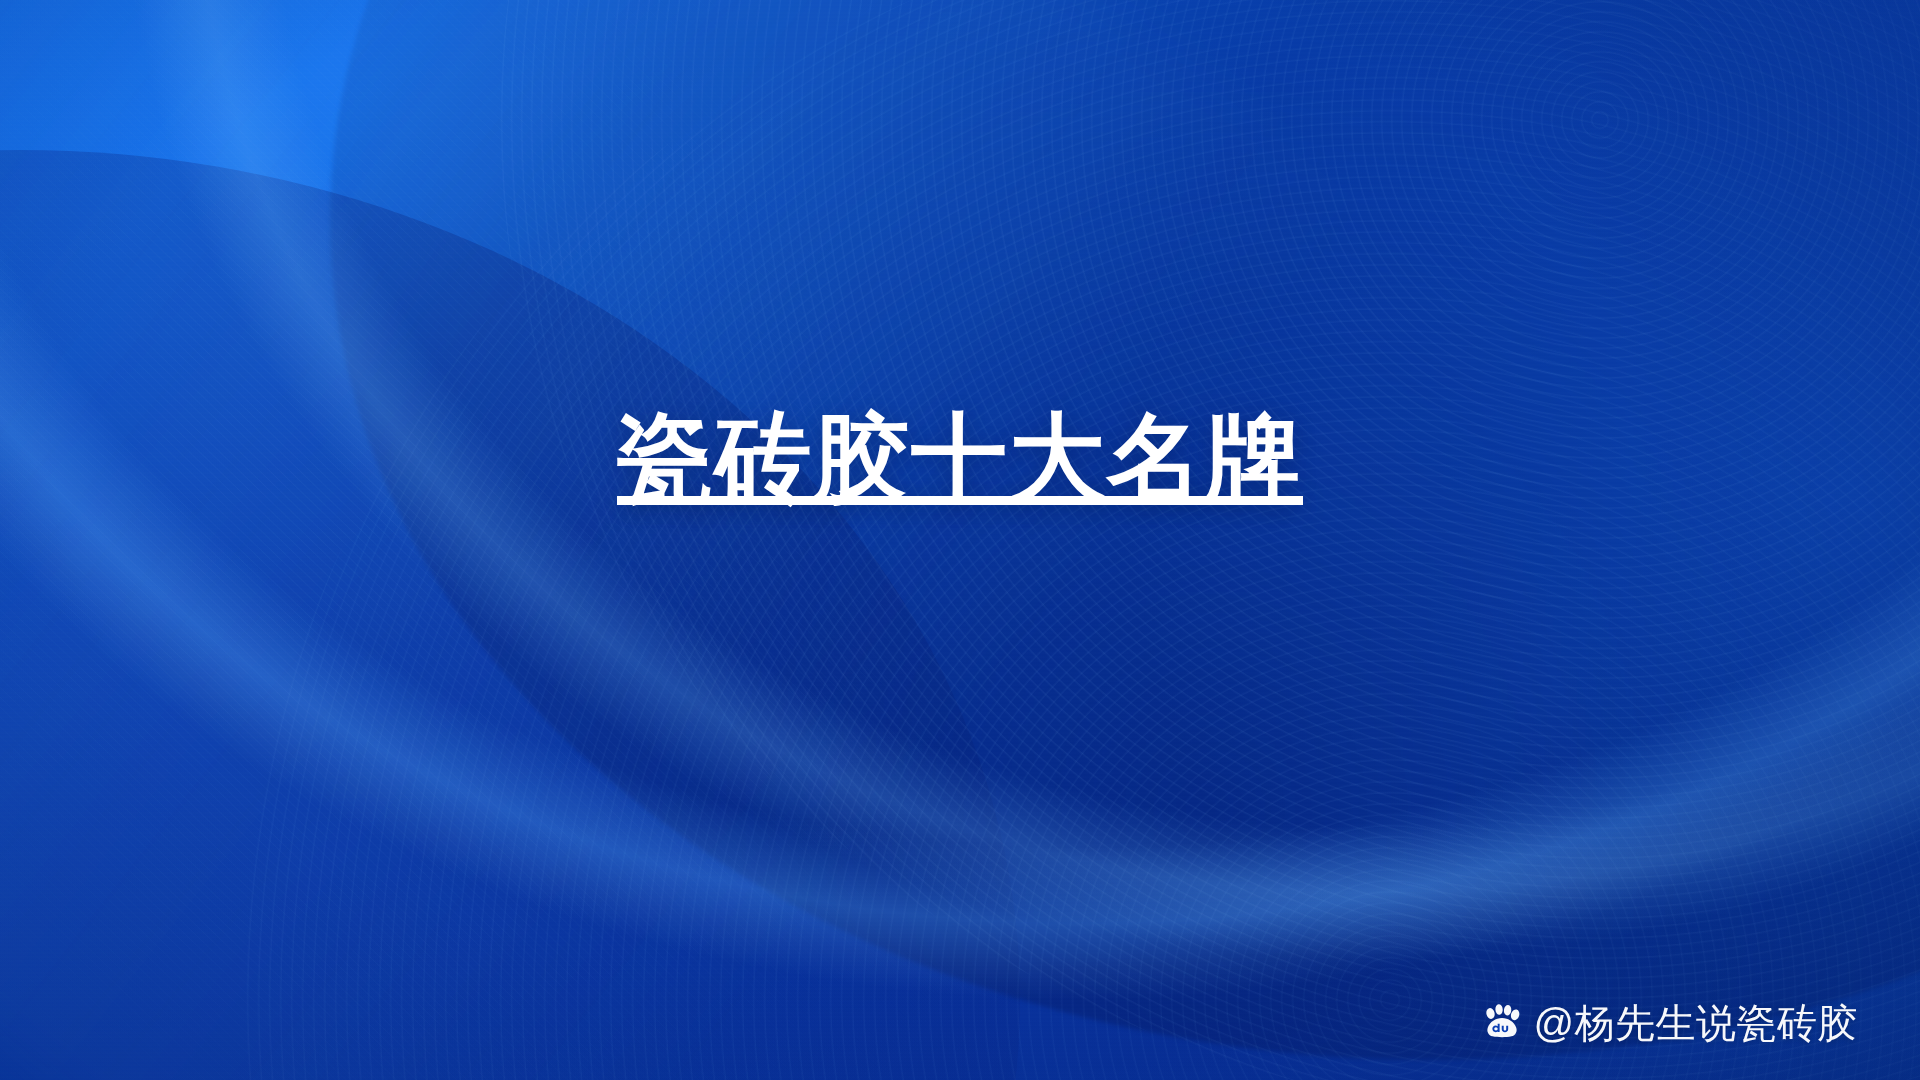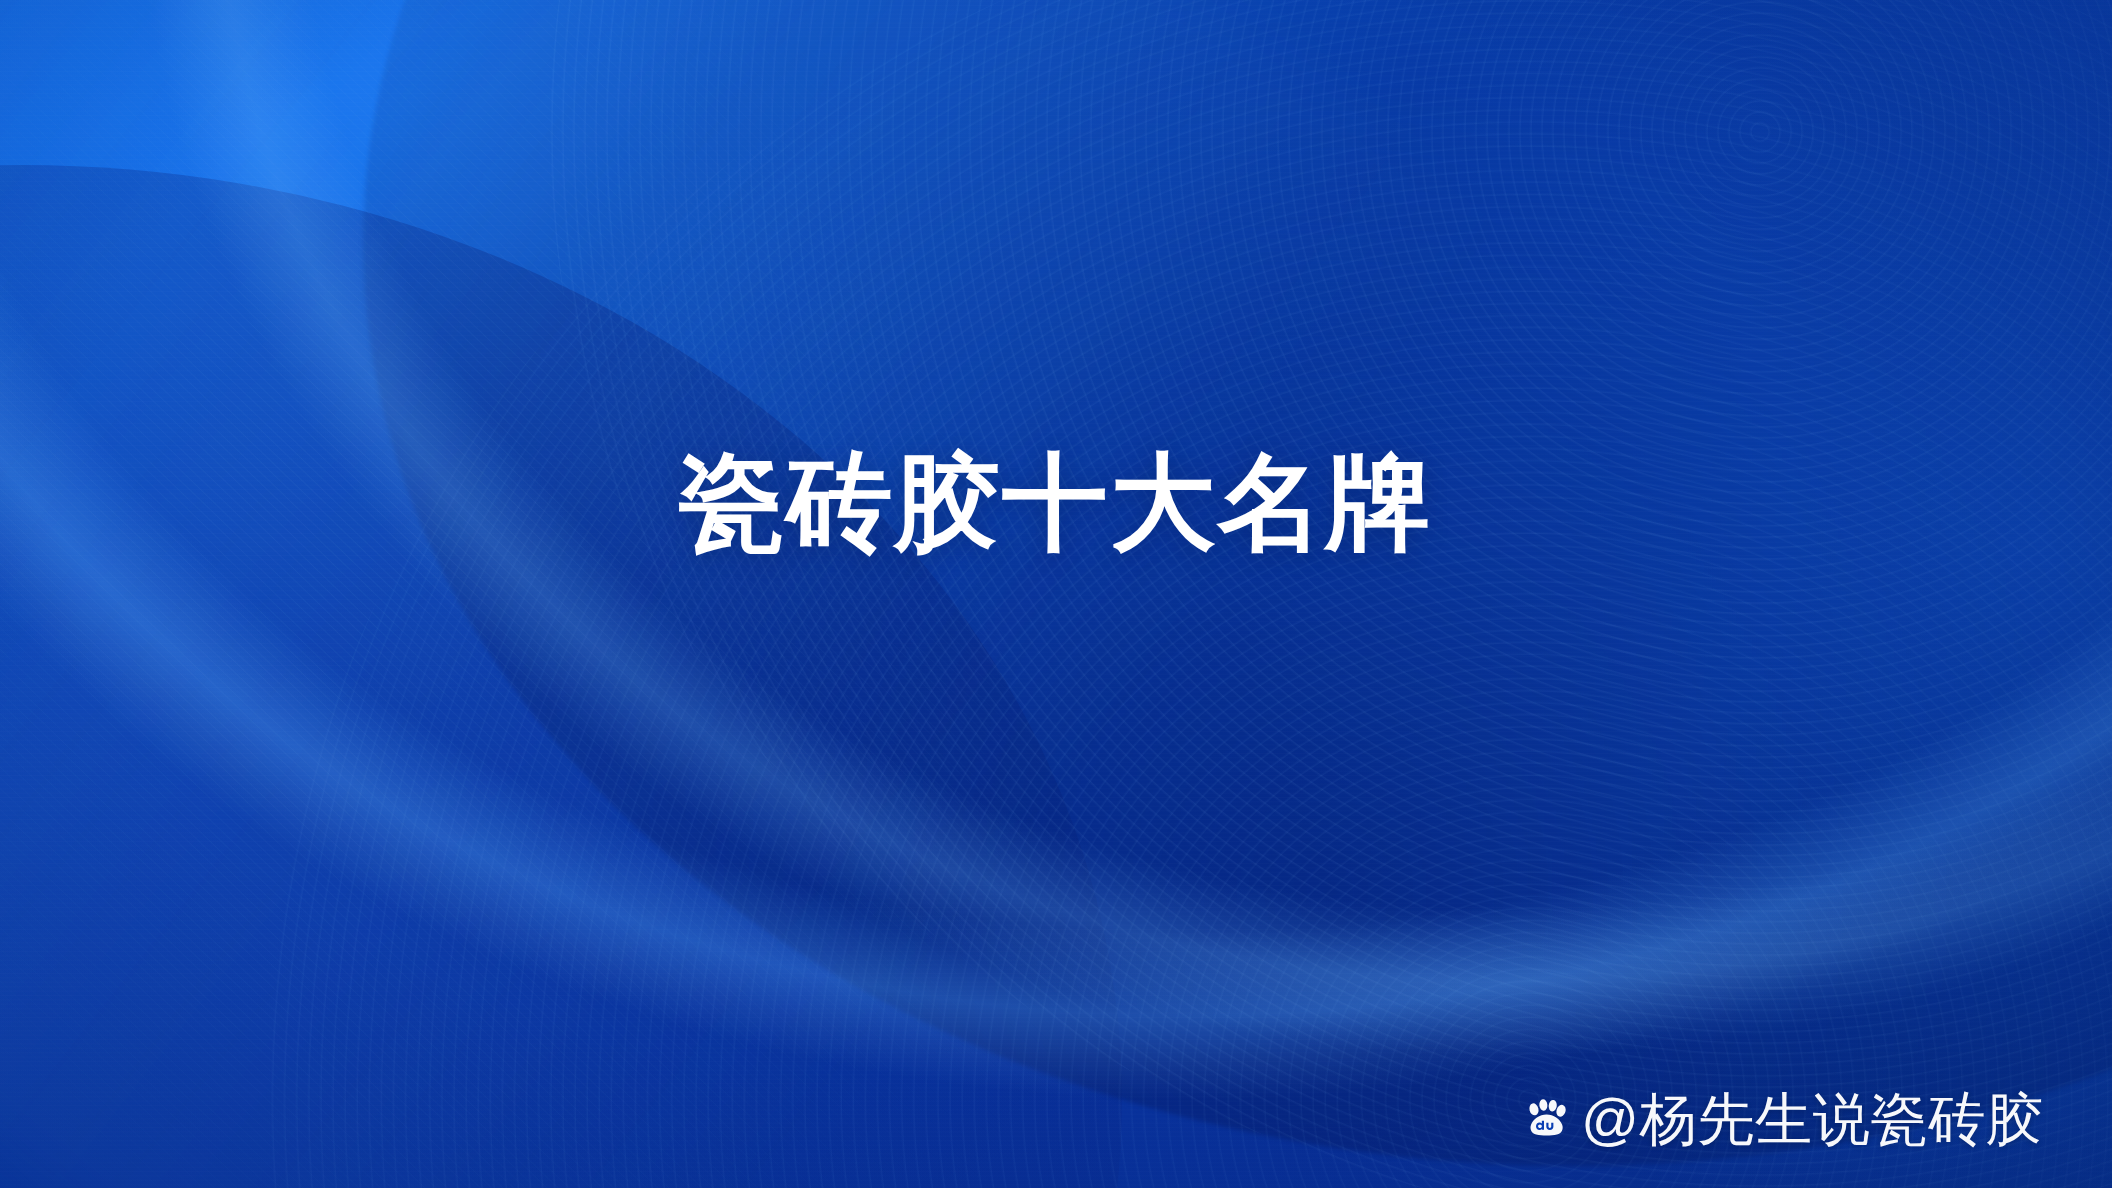--- a/index.html
+++ b/index.html
@@ -173,37 +173,38 @@
 
   #headline .line {
     display: block;
     color: #ffffff;
     font-size: 96px;
     font-weight: 700;
     line-height: 1.38;
     letter-spacing: 2px;
     text-shadow: 0 4px 22px rgba(2,20,70,0.28);
     white-space: nowrap;
+    text-decoration: underline;
   }
 
   
   #watermark {
     position: absolute;
     right: 62px;
     bottom: 36px;
     display: flex;
     align-items: center;
     gap: 10px;
     z-index: 7;
     opacity: 0.97;
   }
 
   #watermark .wm-text {
     color: #ffffff;
-    font-size: 52px;
+    font-size: 40px;
     font-weight: 400;
     letter-spacing: 0.5px;
     line-height: 1;
     white-space: nowrap;
     text-shadow: 0 1px 6px rgba(0,0,0,0.22);
     text-align: right;
   }
 
   #watermark svg { display: block; }
 </style>

